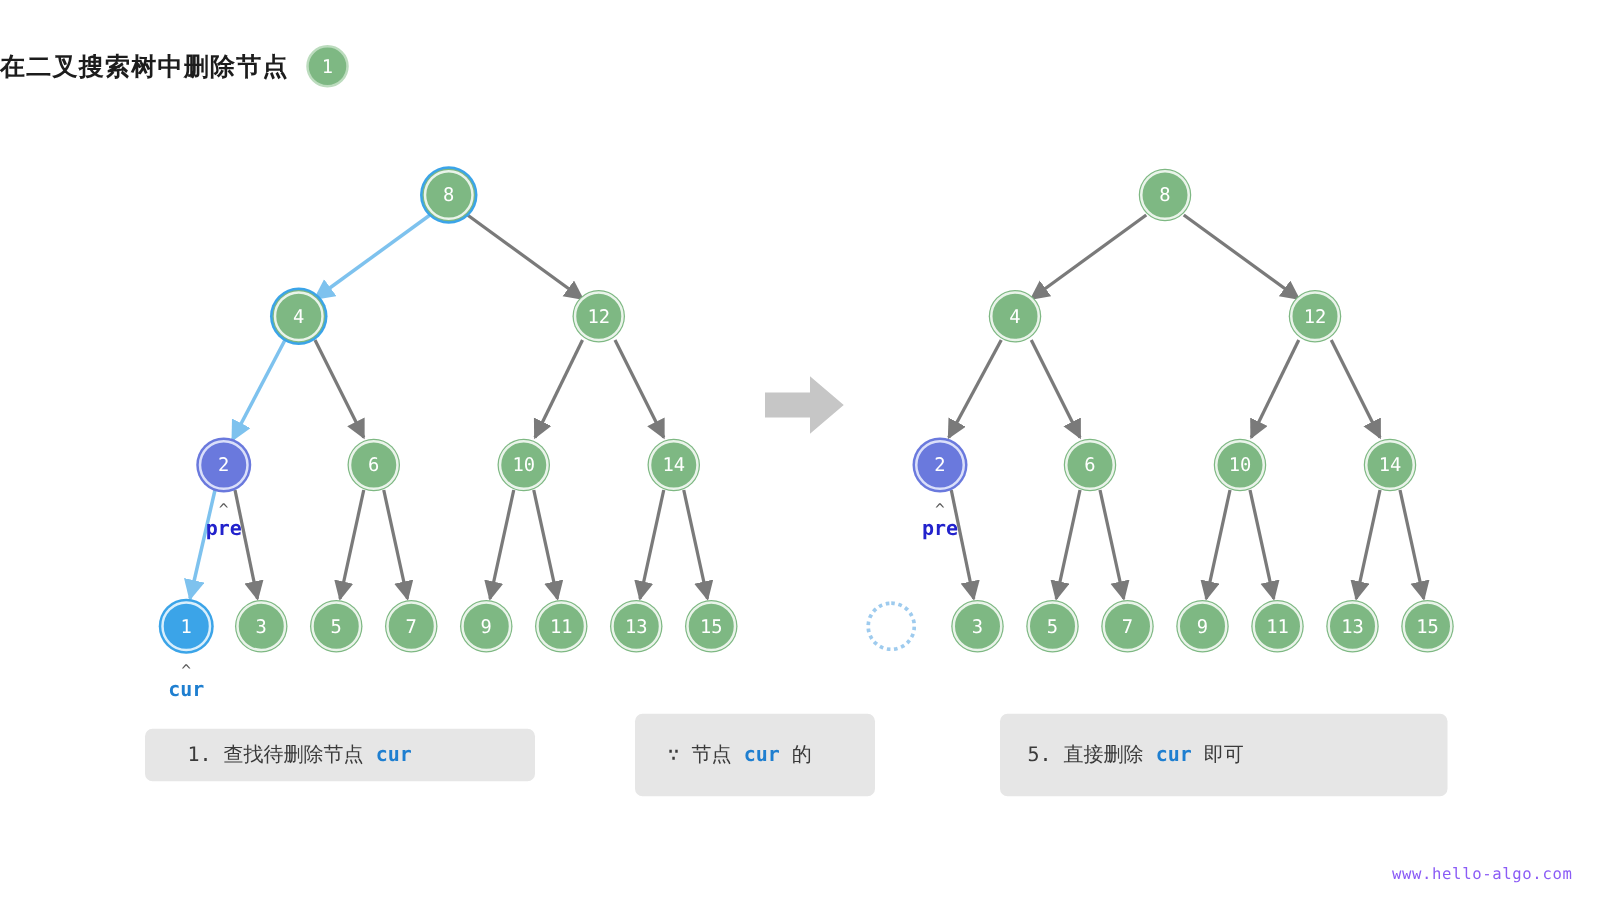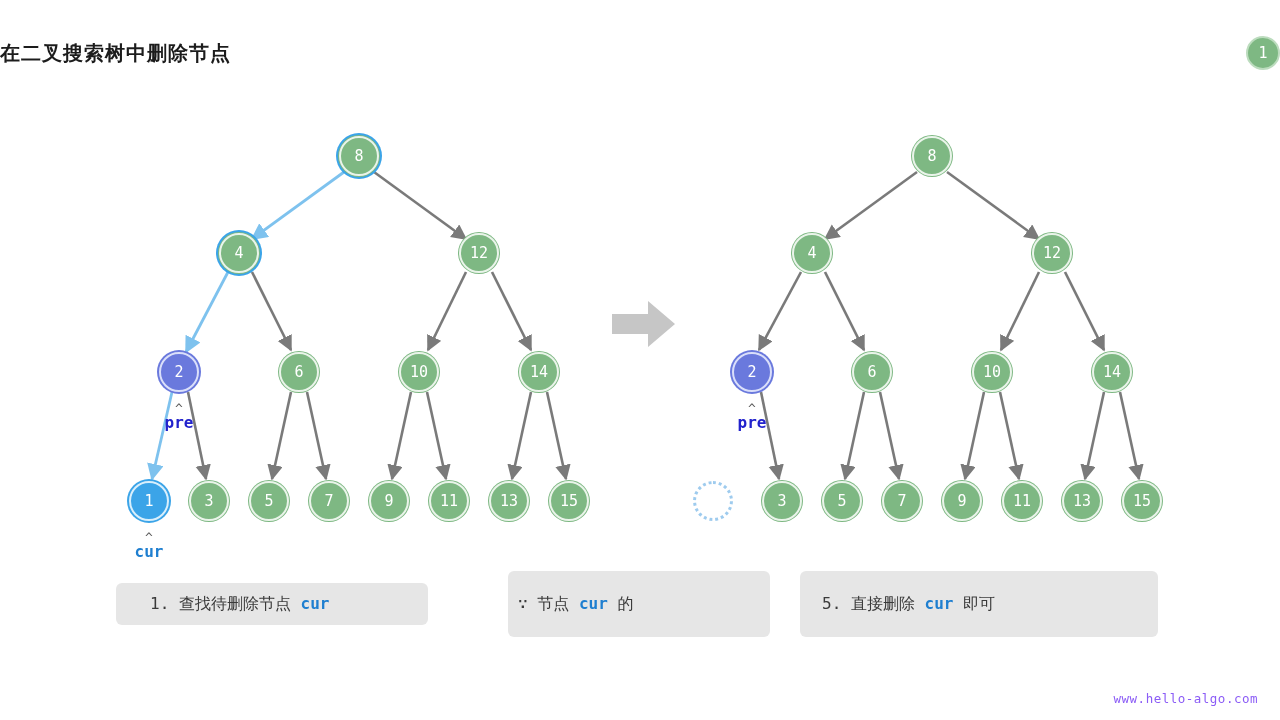--- a/index.html
+++ b/index.html
@@ -6,21 +6,21 @@
   body{
     width:1280px;height:720px;background:#ffffff;
     font-family:"Liberation Sans", sans-serif;
     overflow:hidden;position:relative;
   }
   #stage{position:absolute;left:0;top:0;width:1280px;height:720px;}
 
   
   .title-wrap{
     position:absolute;left:0;top:36px;width:1280px;
-    display:flex;align-items:center;justify-content:space-between;gap:14px;
+    display:flex;align-items:center;justify-content:flex-start;gap:14px;
   }
   .title-text{
     font-size:20px;font-weight:bold;color:#1c1c1c;letter-spacing:1px;
     font-family:"DejaVu Sans", sans-serif;
   }
   .title-badge{
     width:34px;height:34px;border-radius:50%;
     background:#7eb883;border:2px solid #bcdcbe;
     color:#ffffff;font-size:15px;
     display:flex;align-items:center;justify-content:center;
@@ -78,21 +78,21 @@
     font-size:16px;color:#3a3a3a;line-height:26px;
     display:flex;flex-direction:column;justify-content:center;
     z-index:2;
   }
   .cap .ln{white-space:pre;}
   .mono{font-family:"DejaVu Sans Mono", monospace;}
   .kw{color:#1f7fd0;font-weight:bold;font-family:"DejaVu Sans Mono", monospace;}
   .dim{color:#8a8a8a;font-family:"DejaVu Sans Mono", monospace;}
 
   #cap1{left:116px;top:583px;width:312px;height:42px;padding-left:34px;}
-  #cap2{left:508px;top:571px;width:262px;height:66px;padding-left:10px;}
+  #cap2{left:508px;top:571px;width:192px;height:66px;padding-left:26px;}
   #cap3{left:800px;top:571px;width:358px;height:66px;padding-left:22px;}
 
   
   .watermark{
     position:absolute;right:22px;bottom:14px;
     font-family:"DejaVu Sans Mono", monospace;
     font-size:12.5px;color:#8b5cf6;letter-spacing:.5px;
   }
 </style>
 </head>

